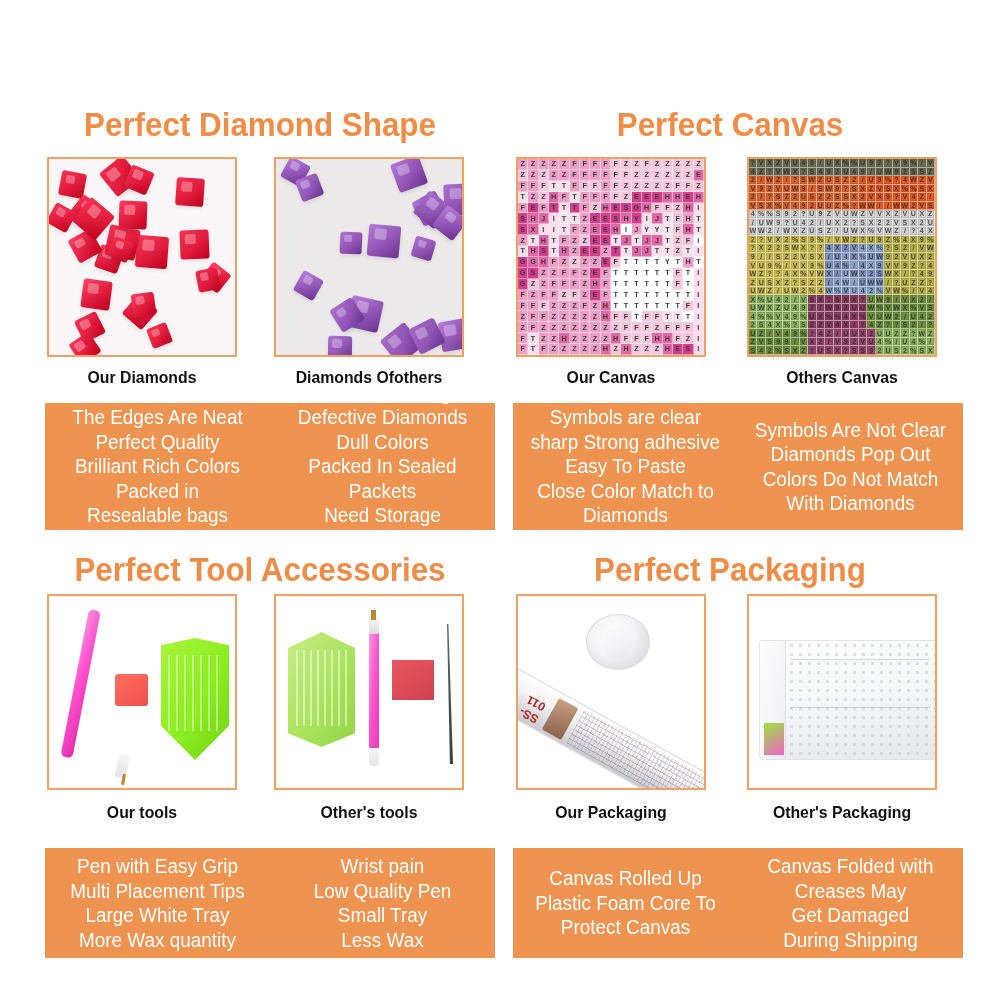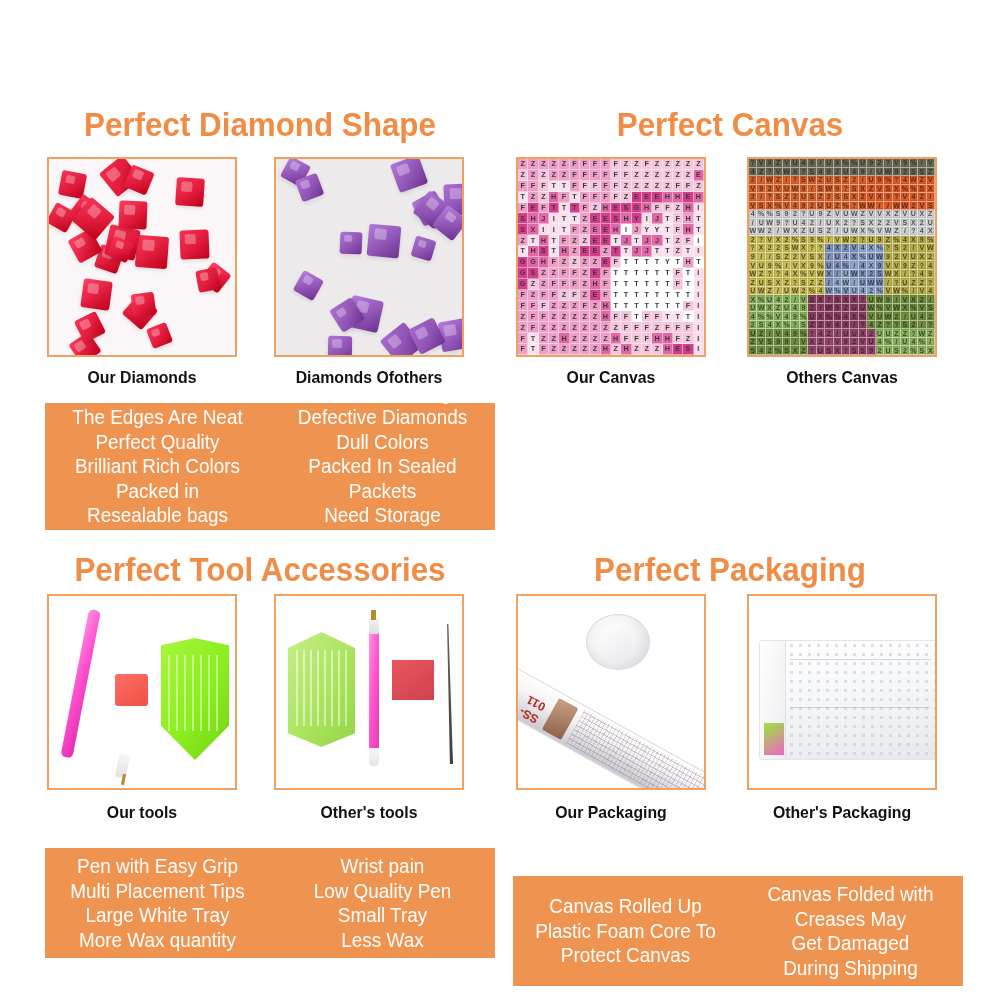--- a/index.html
+++ b/index.html
@@ -1046,20 +1046,31 @@
 Brilliant Rich Colors
 Packed in
 Resealable bags</div>
     <div class="panel-col">Flaws On The Edges
 Defective Diamonds
 Dull Colors
 Packed In Sealed Packets
 Need Storage Containers</div>
   </div>
 
+  <div class="panel" style="left:513px; top:403px; width:450px; height:127px;">
+    <div class="panel-col">Symbols are clear
+sharp Strong adhesive
+Easy To Paste
+Close Color Match to
+Diamonds</div>
+    <div class="panel-col">Symbols Are Not Clear
+Diamonds Pop Out
+Colors Do Not Match
+With Diamonds</div>
+  </div>
 
   <div class="frame" style="left:47px; top:594px; width:190px; height:196px;">
     <div class="photo" style="background:#ffffff;">
 
       <div style="position:absolute; left:40px; top:14px; width:12px; height:150px; border-radius:5px;
                   background:linear-gradient(100deg,#ff8ede 0%,#ff4fcf 45%,#e02fae 100%);
                   transform: rotate(11deg); transform-origin: top center;"></div>
       <div style="position:absolute; left:68px; top:158px; width:11px; height:24px; border-radius:0 0 3px 3px;
                   background:linear-gradient(180deg,#f7f7f7,#e2e2e2); transform:rotate(11deg);"></div>
       <div style="position:absolute; left:73px; top:178px; width:3px; height:11px; background:#b8892e; transform:rotate(11deg);"></div>
@@ -1147,21 +1158,21 @@
     <div class="panel-col">Pen with Easy Grip
 Multi Placement Tips
 Large White Tray
 More Wax quantity</div>
     <div class="panel-col">Wrist pain
 Low Quality Pen
 Small Tray
 Less Wax</div>
   </div>
 
-  <div class="panel" style="left:513px; top:848px; width:450px; height:110px;margin-top:28px;">
+  <div class="panel" style="left:513px; top:848px; width:450px; height:110px;">
     <div class="panel-col">Canvas Rolled Up
 Plastic Foam Core To
 Protect Canvas</div>
     <div class="panel-col">Canvas Folded with
 Creases May
 Get Damaged
 During Shipping</div>
   </div>
 
 </div>

